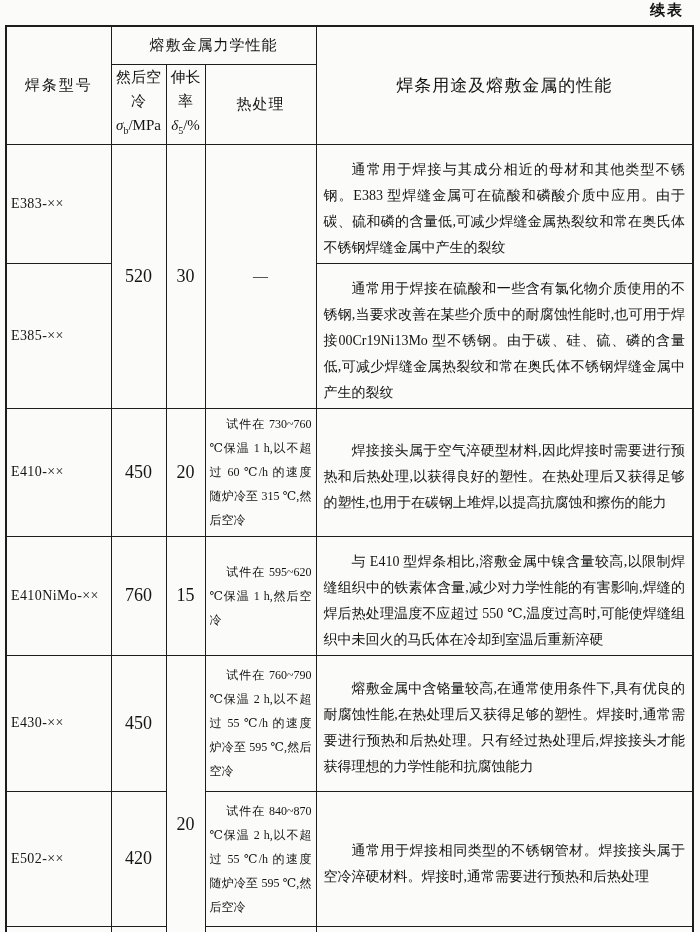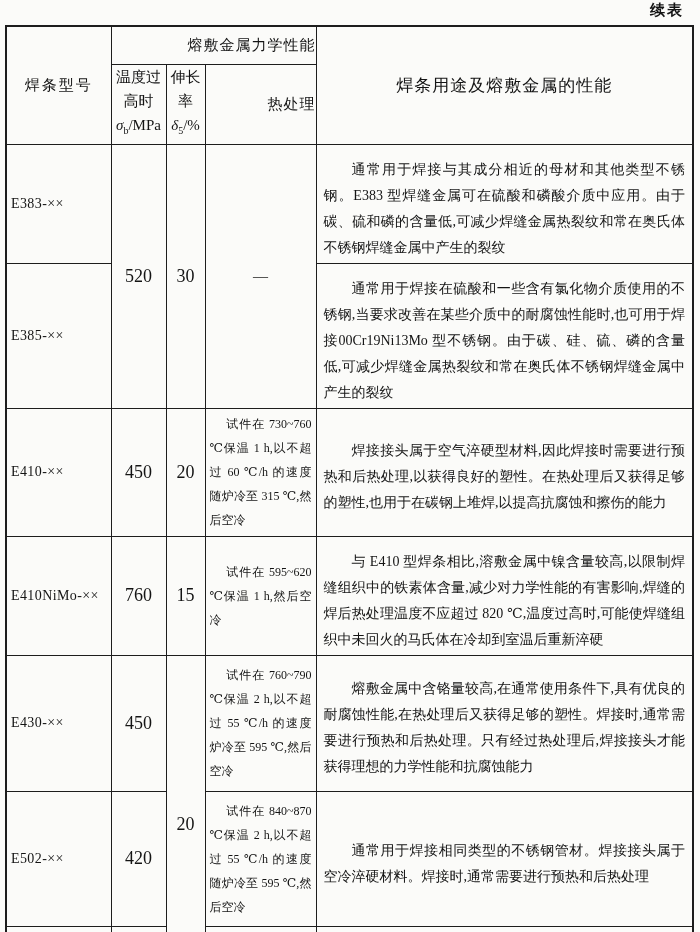--- a/index.html
+++ b/index.html
@@ -24,21 +24,21 @@
   }
   td,th{
     border:1px solid #1d1d1d;
     vertical-align:middle;
     padding:0;
     overflow:hidden;
     font-weight:normal;
   }
   th{font-size:15px;}
   .hdr-line{text-align:center;line-height:24px;}
-  .grp-hdr{text-align:right;font-size:15px;letter-spacing:1px;font-family:Liberation Mono, monospace;}
+  .grp-hdr{text-align:center;font-size:15px;letter-spacing:1px;font-family:Liberation Mono, monospace;}
   .use-hdr{text-align:center;font-size:17px;letter-spacing:1px;}
   .model-hdr{text-align:center;letter-spacing:2px;}
   sub{font-size:10px;}
   i{font-style:italic;}
   .model{
     text-align:left;padding-left:4px;
     font-size:14px;letter-spacing:0.4px;white-space:nowrap;
   }
   .num{text-align:center;font-size:18px;}
   .dash{text-align:center;font-size:15px;}
@@ -76,21 +76,21 @@
 
     <tbody>
         <tr style="height:38px">
       <th rowspan="2" class="model-hdr">焊条型号</th>
       <th colspan="3" class="grp-hdr">熔敷金属力学性能</th>
       <th rowspan="2" class="use-hdr">焊条用途及熔敷金属的性能</th>
     </tr>
 
     <tr style="height:80px">
       <th>
-        <div class="hdr-line">温度过高时</div>
+        <div class="hdr-line">然后空冷</div>
         <div class="hdr-line"><i>σ</i><sub>b</sub><span>/MPa</span></div>
       </th>
       <th>
         <div class="hdr-line">伸长率</div>
         <div class="hdr-line"><i>δ</i><sub>5</sub><span>/%</span></div>
       </th>
       <th class="grp-hdr">热处理</th>
     </tr>
 
     <tr style="height:110px">
@@ -123,21 +123,21 @@
     </tr>
 
     <tr style="height:110px">
       <td class="model">E410NiMo-××</td>
       <td class="num">760</td>
       <td class="num">15</td>
       <td class="heat">
         <div class="para">试件在 595~620 ℃保温 1 h,然后空冷</div>
       </td>
       <td class="usage">
-        <div class="para">与 E410 型焊条相比,溶敷金属中镍含量较高,以限制焊缝组织中的铁素体含量,减少对力学性能的有害影响,焊缝的焊后热处理温度不应超过 820 ℃,温度过高时,可能使焊缝组织中未回火的马氏体在冷却到室温后重新淬硬</div>
+        <div class="para">与 E410 型焊条相比,溶敷金属中镍含量较高,以限制焊缝组织中的铁素体含量,减少对力学性能的有害影响,焊缝的焊后热处理温度不应超过 550 ℃,温度过高时,可能使焊缝组织中未回火的马氏体在冷却到室温后重新淬硬</div>
       </td>
     </tr>
 
     <tr style="height:136px">
       <td class="model">E430-××</td>
       <td class="num">450</td>
       <td rowspan="3" class="num">20</td>
       <td class="heat">
         <div class="para">试件在 760~790 ℃保温 2 h,以不超过 55 ℃/h 的速度炉冷至 595 ℃,然后空冷</div>
       </td>

